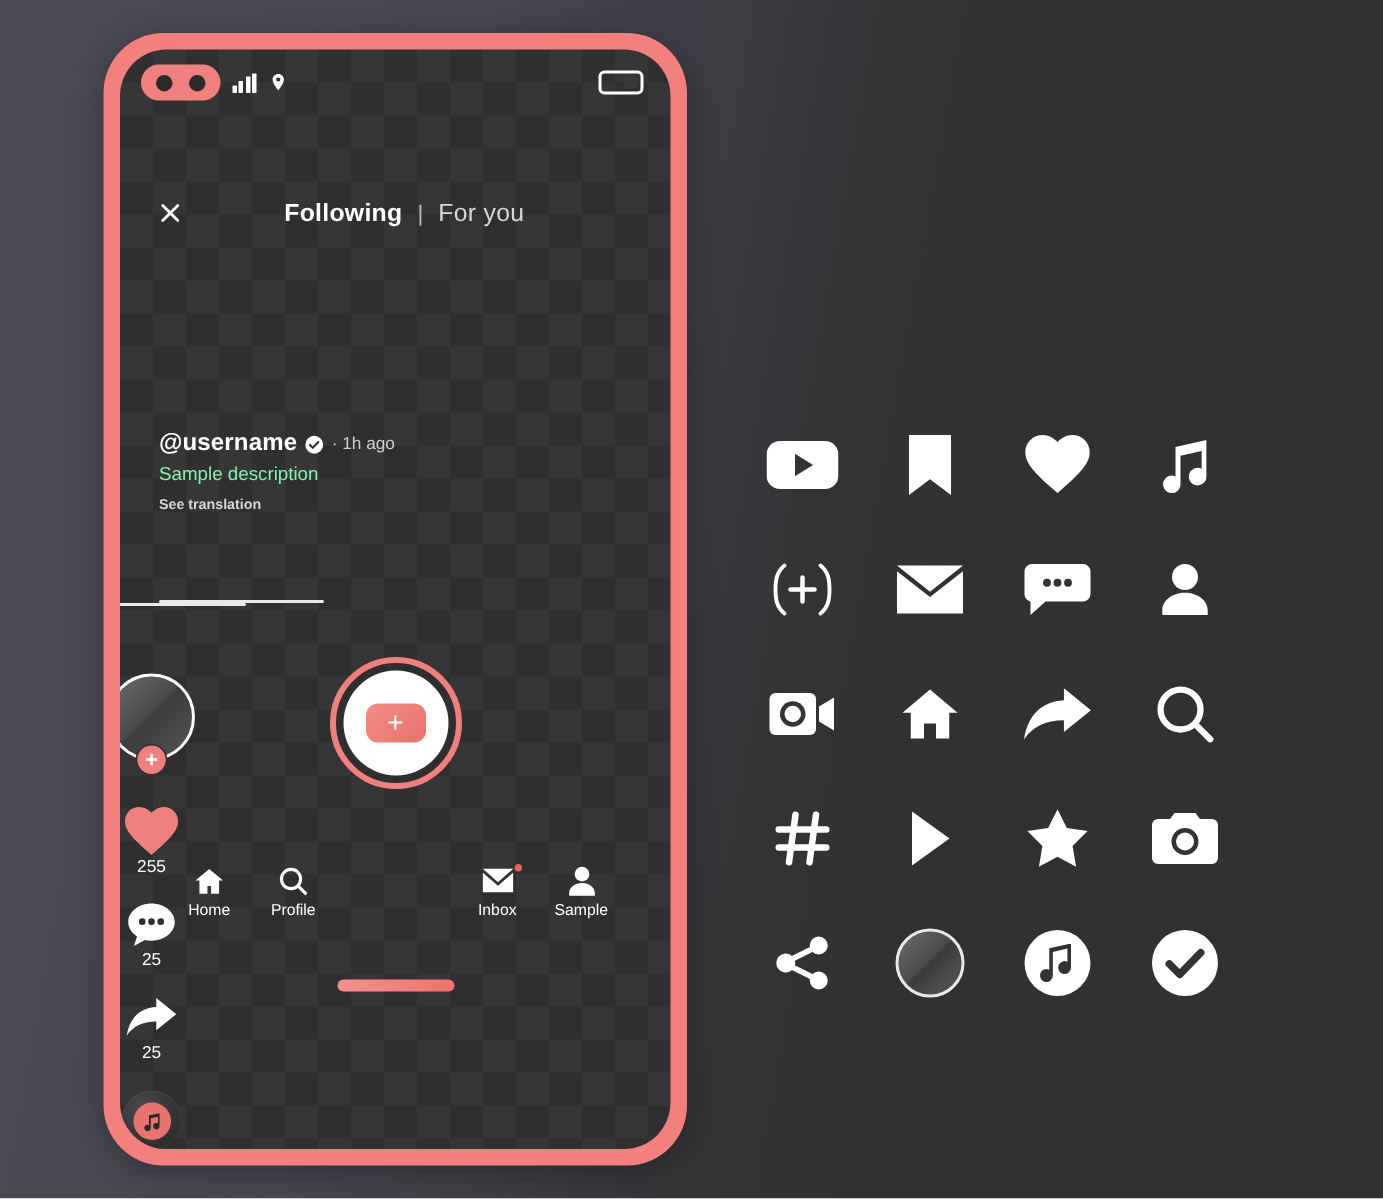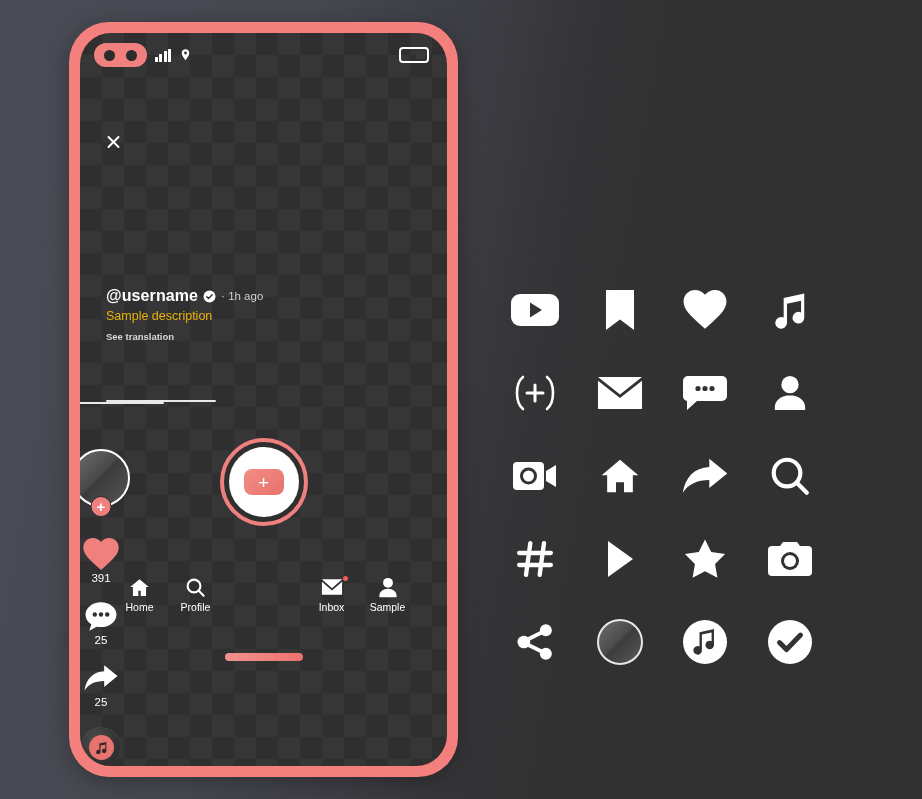--- a/index.html
+++ b/index.html
@@ -127,21 +127,21 @@
 
   
   .caption {
     position:absolute; left:26px; bottom:150px; width:230px;
     color:#fff;
   }
   .cap-row1 { display:flex; align-items:center; gap:5px; }
   .username { font-size:16px; font-weight:700; letter-spacing:0.1px; }
   .verified { width:13px; height:13px; }
   .timeago { font-size:11.5px; color:#cfcfcf; }
-  .cap-desc { font-size:12.5px; margin-top:4px; color:#eab308; }
+  .cap-desc { font-size:12.5px; margin-top:4px; color:#86efac; }
   .cap-tags { font-size:13px; font-weight:700; margin-top:1px; color:#ffffff; }
   .cap-trans { font-size:9.5px; font-weight:700; margin-top:8px; color:#d7d7d7; }
 
   
   .divider {
     position:absolute; bottom:92px; height:2px;
     background:#e9e9e9; border-radius:2px;
   }
   .divider.left { left:26px; width:110px; }
   .divider.right { right:26px; width:110px; }
@@ -234,36 +234,41 @@
         <div class="battery">
           <span class="lvl"></span>
         </div>
       </div>
 
       <div class="header">
         <svg class="close-x" viewBox="0 0 24 24" stroke="#fff" stroke-width="3" stroke-linecap="round">
           <line x1="4" y1="4" x2="20" y2="20"></line>
             <line x1="20" y1="4" x2="4" y2="20"></line>
         </svg>
+        <div class="tabs">
+          <span class="tab active">Following</span>
+          <span class="tab-sep">|</span>
+          <span class="tab inactive">For you</span>
+        </div>
       </div>
 
       <div class="rail">
 
         <div class="avatar-wrap">
           <div class="avatar"></div>
           <div class="avatar-plus">+</div>
         </div>
 
         <div class="act">
           <span class="glyph">
             <svg width="36" height="33" viewBox="0 0 24 22" fill="#f0807e">
               <path d="M12 21.3L10.3 19.8C4.2 14.3 .2 10.7 .2 6.3 .2 2.7 3 0 6.6 0 8.6 0 10.6 1 12 2.6 13.4 1 15.4 0 17.4 0 21 0 23.8 2.7 23.8 6.3c0 4.4-4 8-10.1 13.5L12 21.3z"></path>
             </svg>
           </span>
-          <span class="count">391</span>
+          <span class="count">255</span>
         </div>
 
         <div class="act">
           <span class="glyph">
             <svg width="34" height="31" viewBox="0 0 26 24" fill="#ffffff">
               <path d="M13 1C6.4 1 1 5.3 1 10.6c0 3 1.8 5.7 4.5 7.4L4 23l5.6-3.1c1.1.2 2.2.3 3.4.3 6.6 0 12-4.3 12-9.6S19.6 1 13 1z"></path>
               <circle cx="8.2" cy="10.4" r="1.7" fill="#2f2f2f"></circle>
               <circle cx="13" cy="10.4" r="1.7" fill="#2f2f2f"></circle>
               <circle cx="17.8" cy="10.4" r="1.7" fill="#2f2f2f"></circle>
             </svg>

